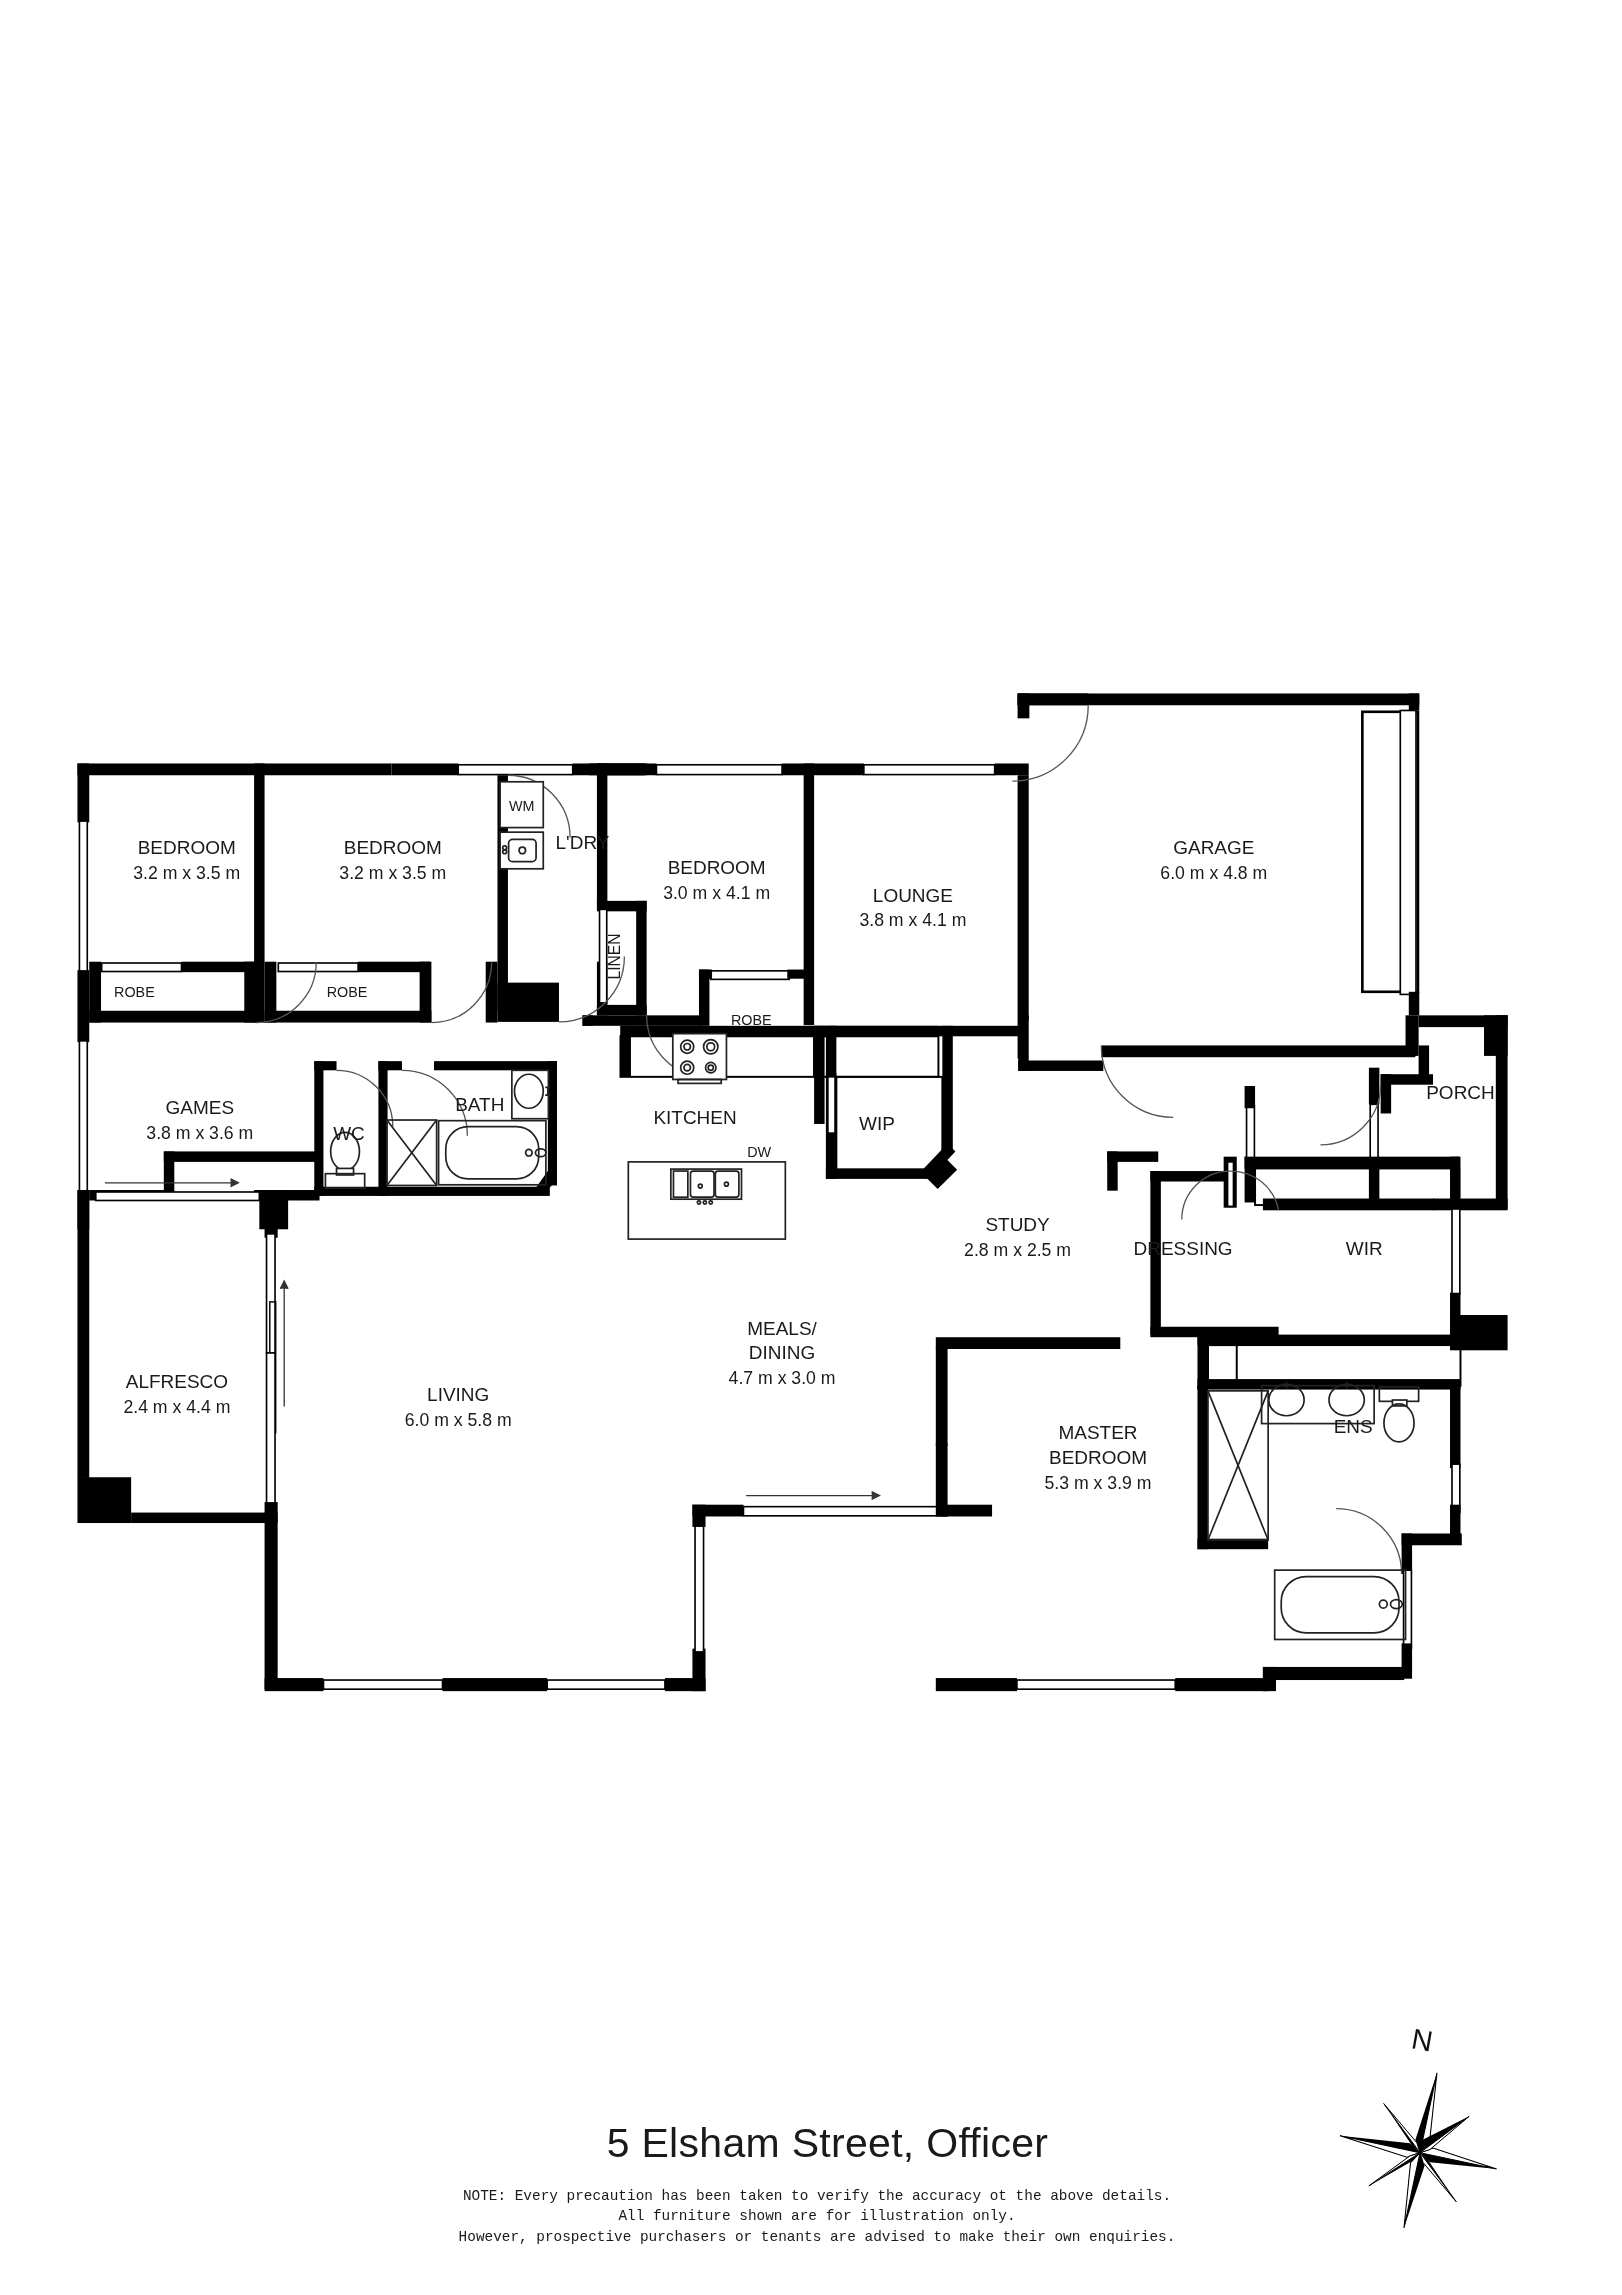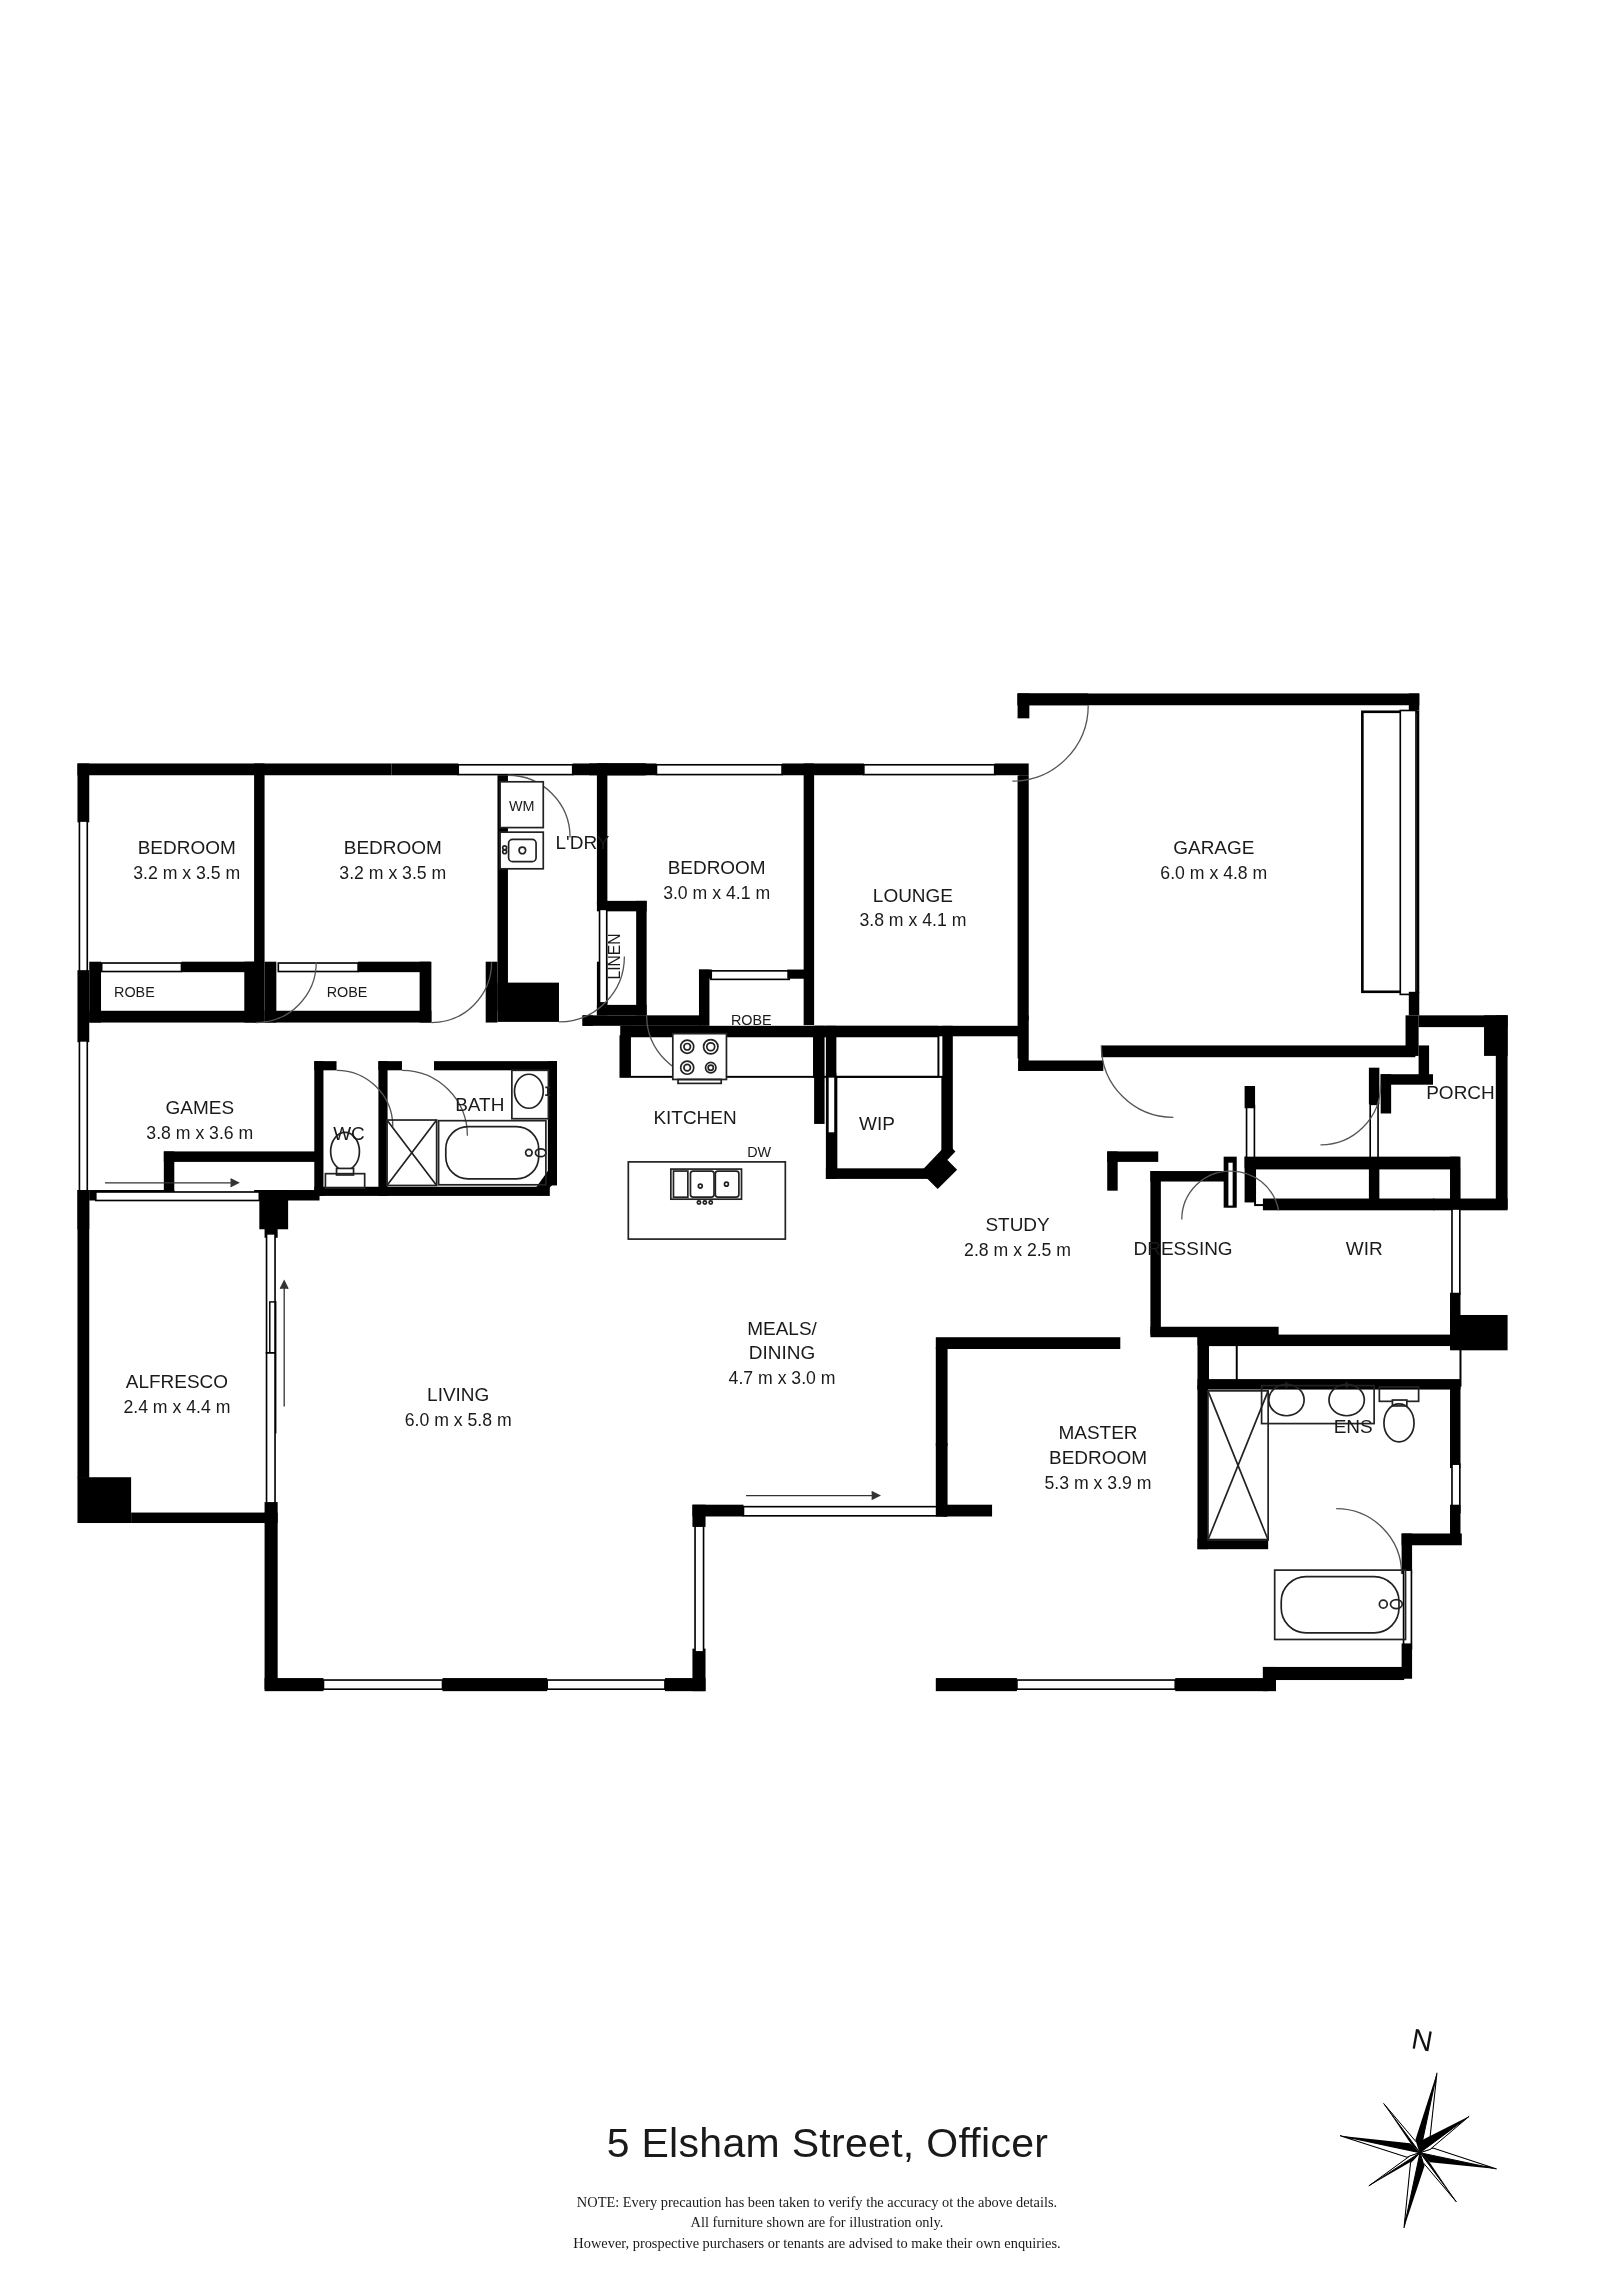--- a/index.html
+++ b/index.html
@@ -16,22 +16,22 @@
 
   .title-block{
     position:absolute;left:0;top:2120px;width:1623px;text-align:center;
   }
   .plan-title{
     font-size:41px;font-weight:400;letter-spacing:0.3px;color:#1a1a1a;
     font-family:"Liberation Sans", sans-serif;
     margin-left:32px;
   }
   .disclaimer{
-    margin-top:25px;font-size:14.4px;line-height:1.42;color:#1a1a1a;
-    font-family:Liberation Serif, serif;
+    margin-top:19px;font-size:14.4px;line-height:1.42;color:#1a1a1a;
+    font-family:Liberation Mono, monospace;
     padding-left:11px;
   }
   .disclaimer div{display:block;}
   .compass-wrap{position:absolute;left:1322px;top:2012px;width:196px;height:216px;}
 </style>
 </head>
 <body>
 
 <div id="plan-root">
 

